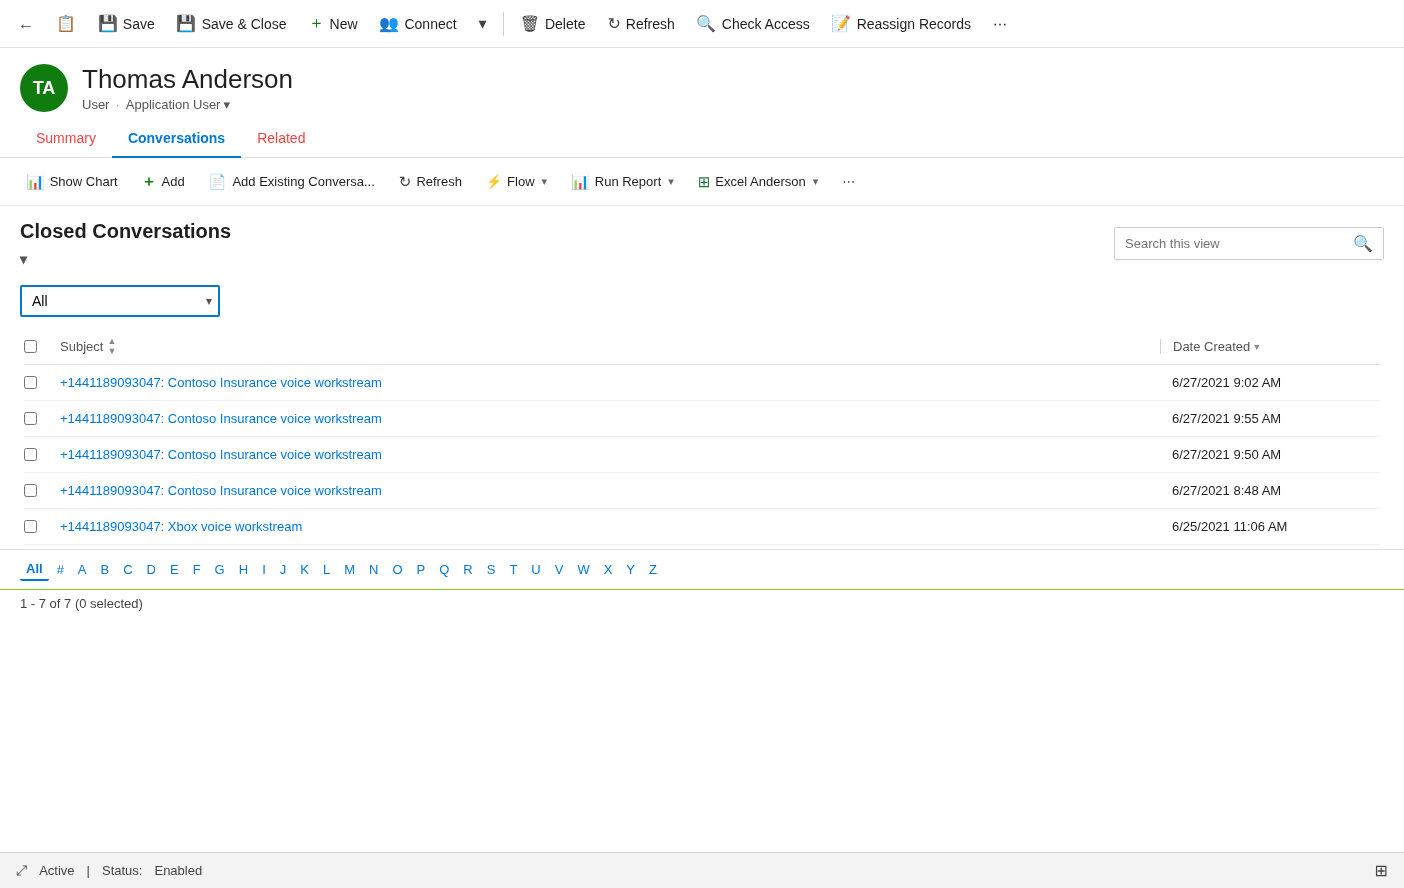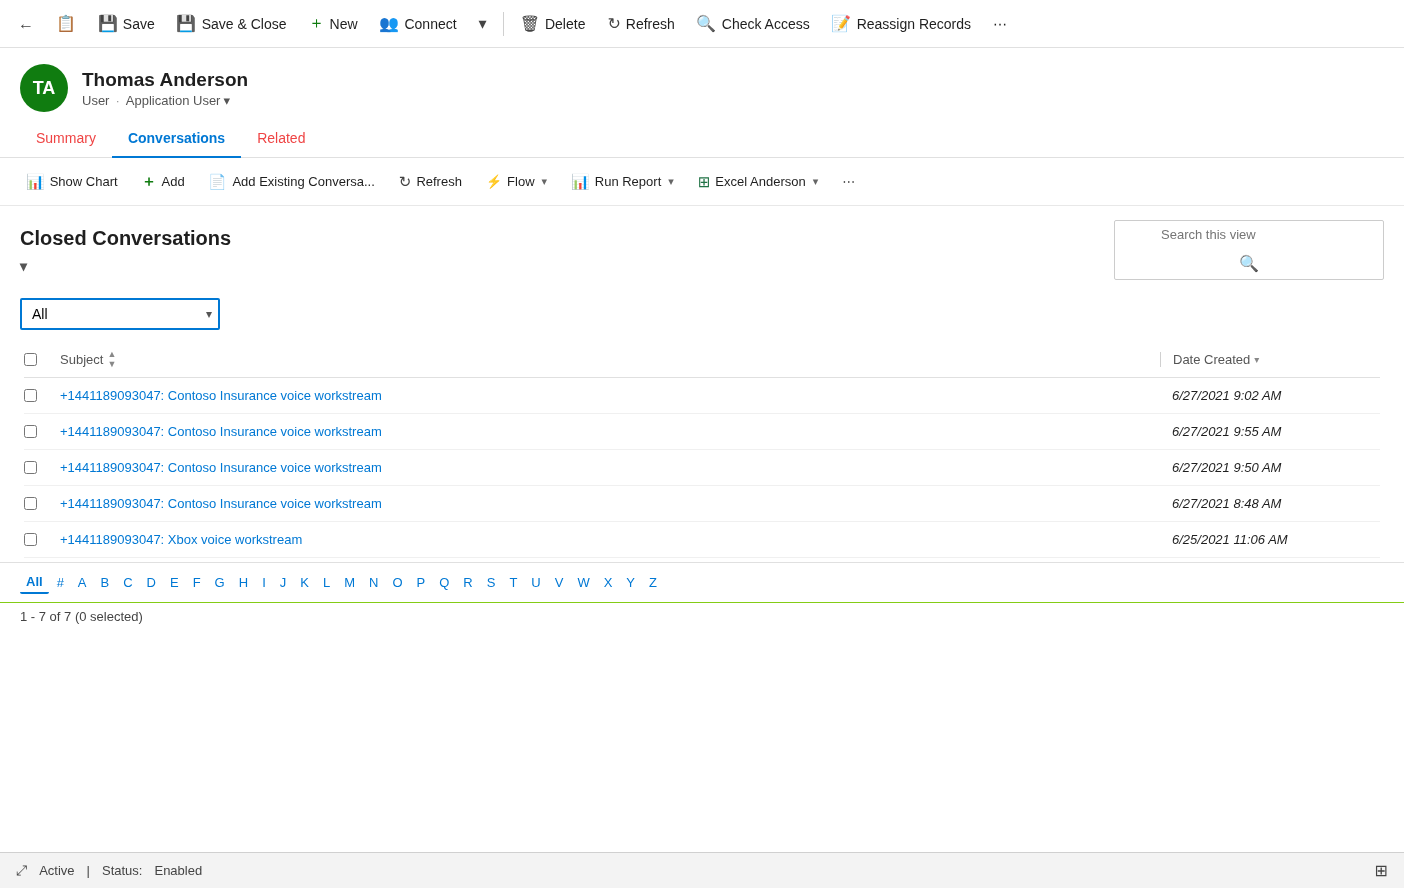--- a/index.html
+++ b/index.html
@@ -54,21 +54,21 @@
       background: #107c10;
       color: #fff;
       display: flex;
       align-items: center;
       justify-content: center;
       font-size: 18px;
       font-weight: 600;
       flex-shrink: 0;
     }
     .record-info { display: flex; flex-direction: column; }
-    .record-name { font-size: 19px; font-weight: 700; }
+    .record-name { font-size: 26px; font-weight: 400; }
     .record-meta {
       display: flex;
       align-items: flex-end;
       gap: 6px;
       font-size: 13px;
       color: #555;
       margin-top: 2px;
     }
     .record-meta .dot { color: #999; }
     .record-meta .dropdown-link {
@@ -145,21 +145,20 @@
     }
     .view-title .chevron { font-size: 14px; color: #555; cursor: pointer; }
 
     .search-box {
       display: flex;
       align-items: center;
       border: 1px solid #ccc;
       border-radius: 2px;
       overflow: hidden;
       width: 270px;
-      flex-direction: column;
     }
     .search-box input {
       border: none;
       outline: none;
       padding: 6px 10px;
       font-size: 13px;
       flex: 1;
       color: #555;
     }
     .search-box .search-icon-btn {
@@ -270,21 +269,20 @@
       color: #0078d4;
       cursor: pointer;
       font-size: 13px;
     }
     .row-date {
       width: 220px;
       flex-shrink: 0;
       font-size: 13px;
       color: #1f1f1f;
       padding-left: 12px;
-      font-style: italic;
     }
 
     
     .alpha-nav {
       display: flex;
       align-items: center;
       padding: 8px 20px;
       gap: 2px;
       border-top: 1px solid #e0e0e0;
       margin-top: 4px;

